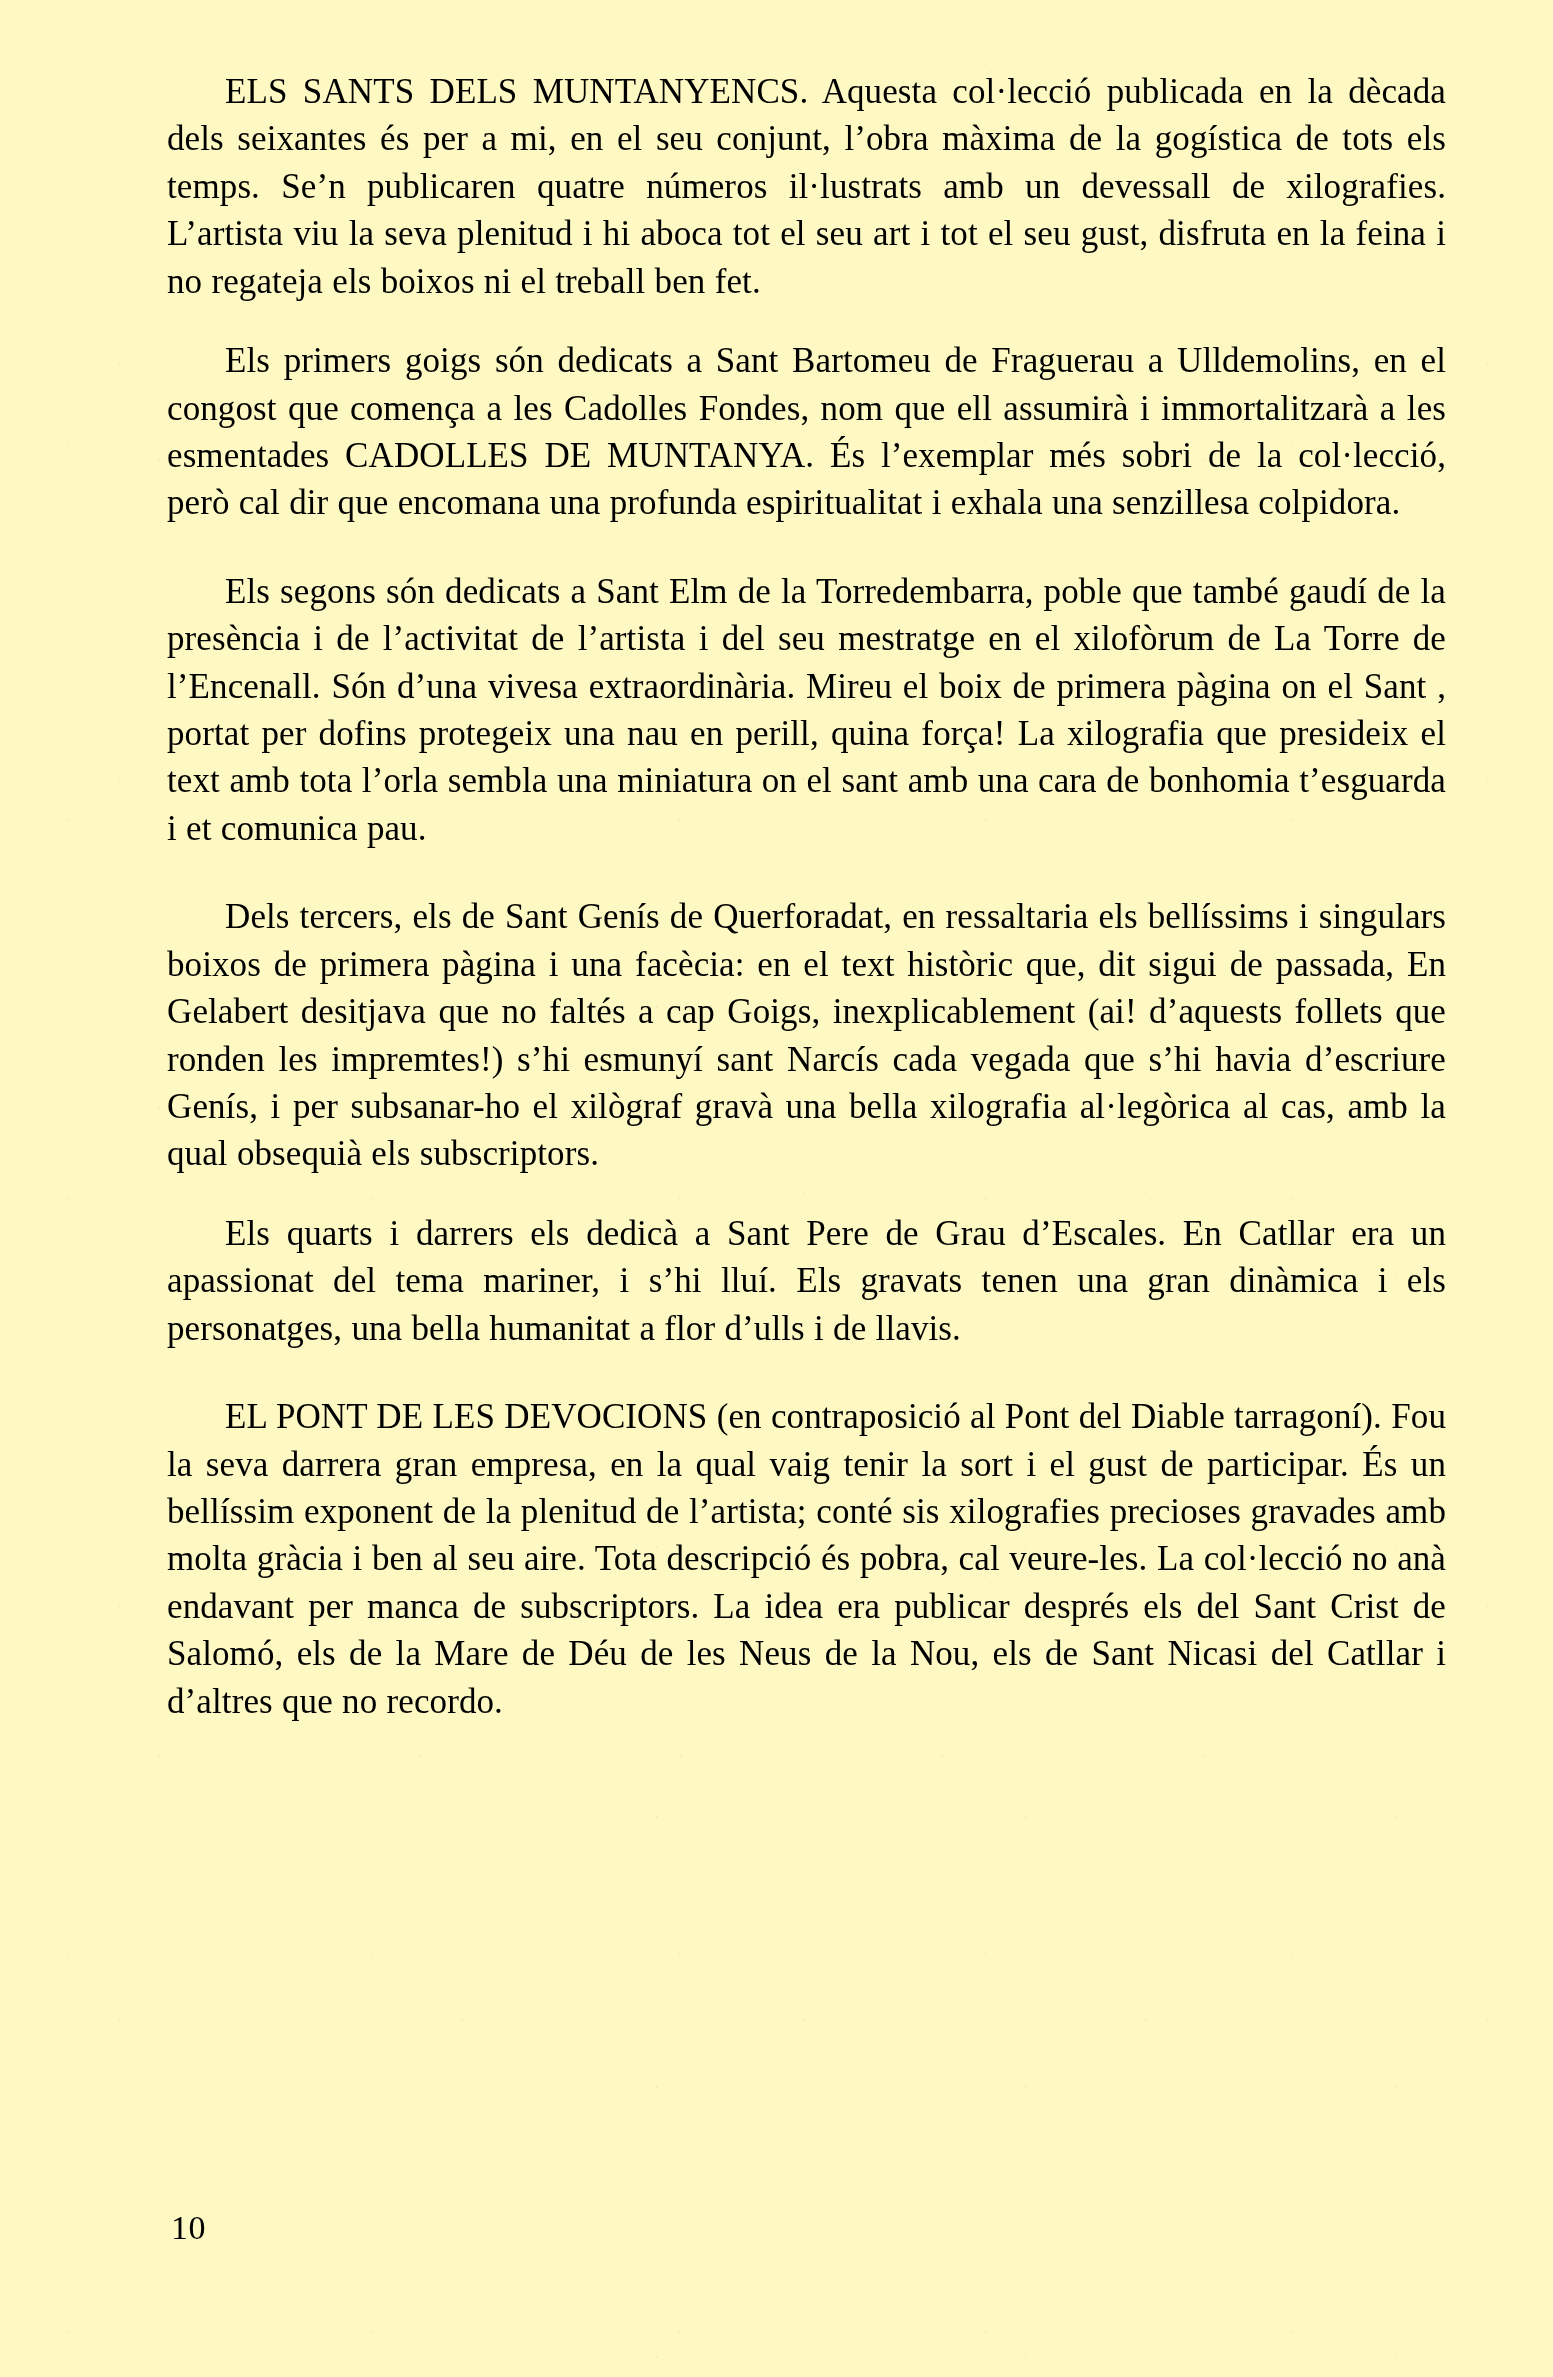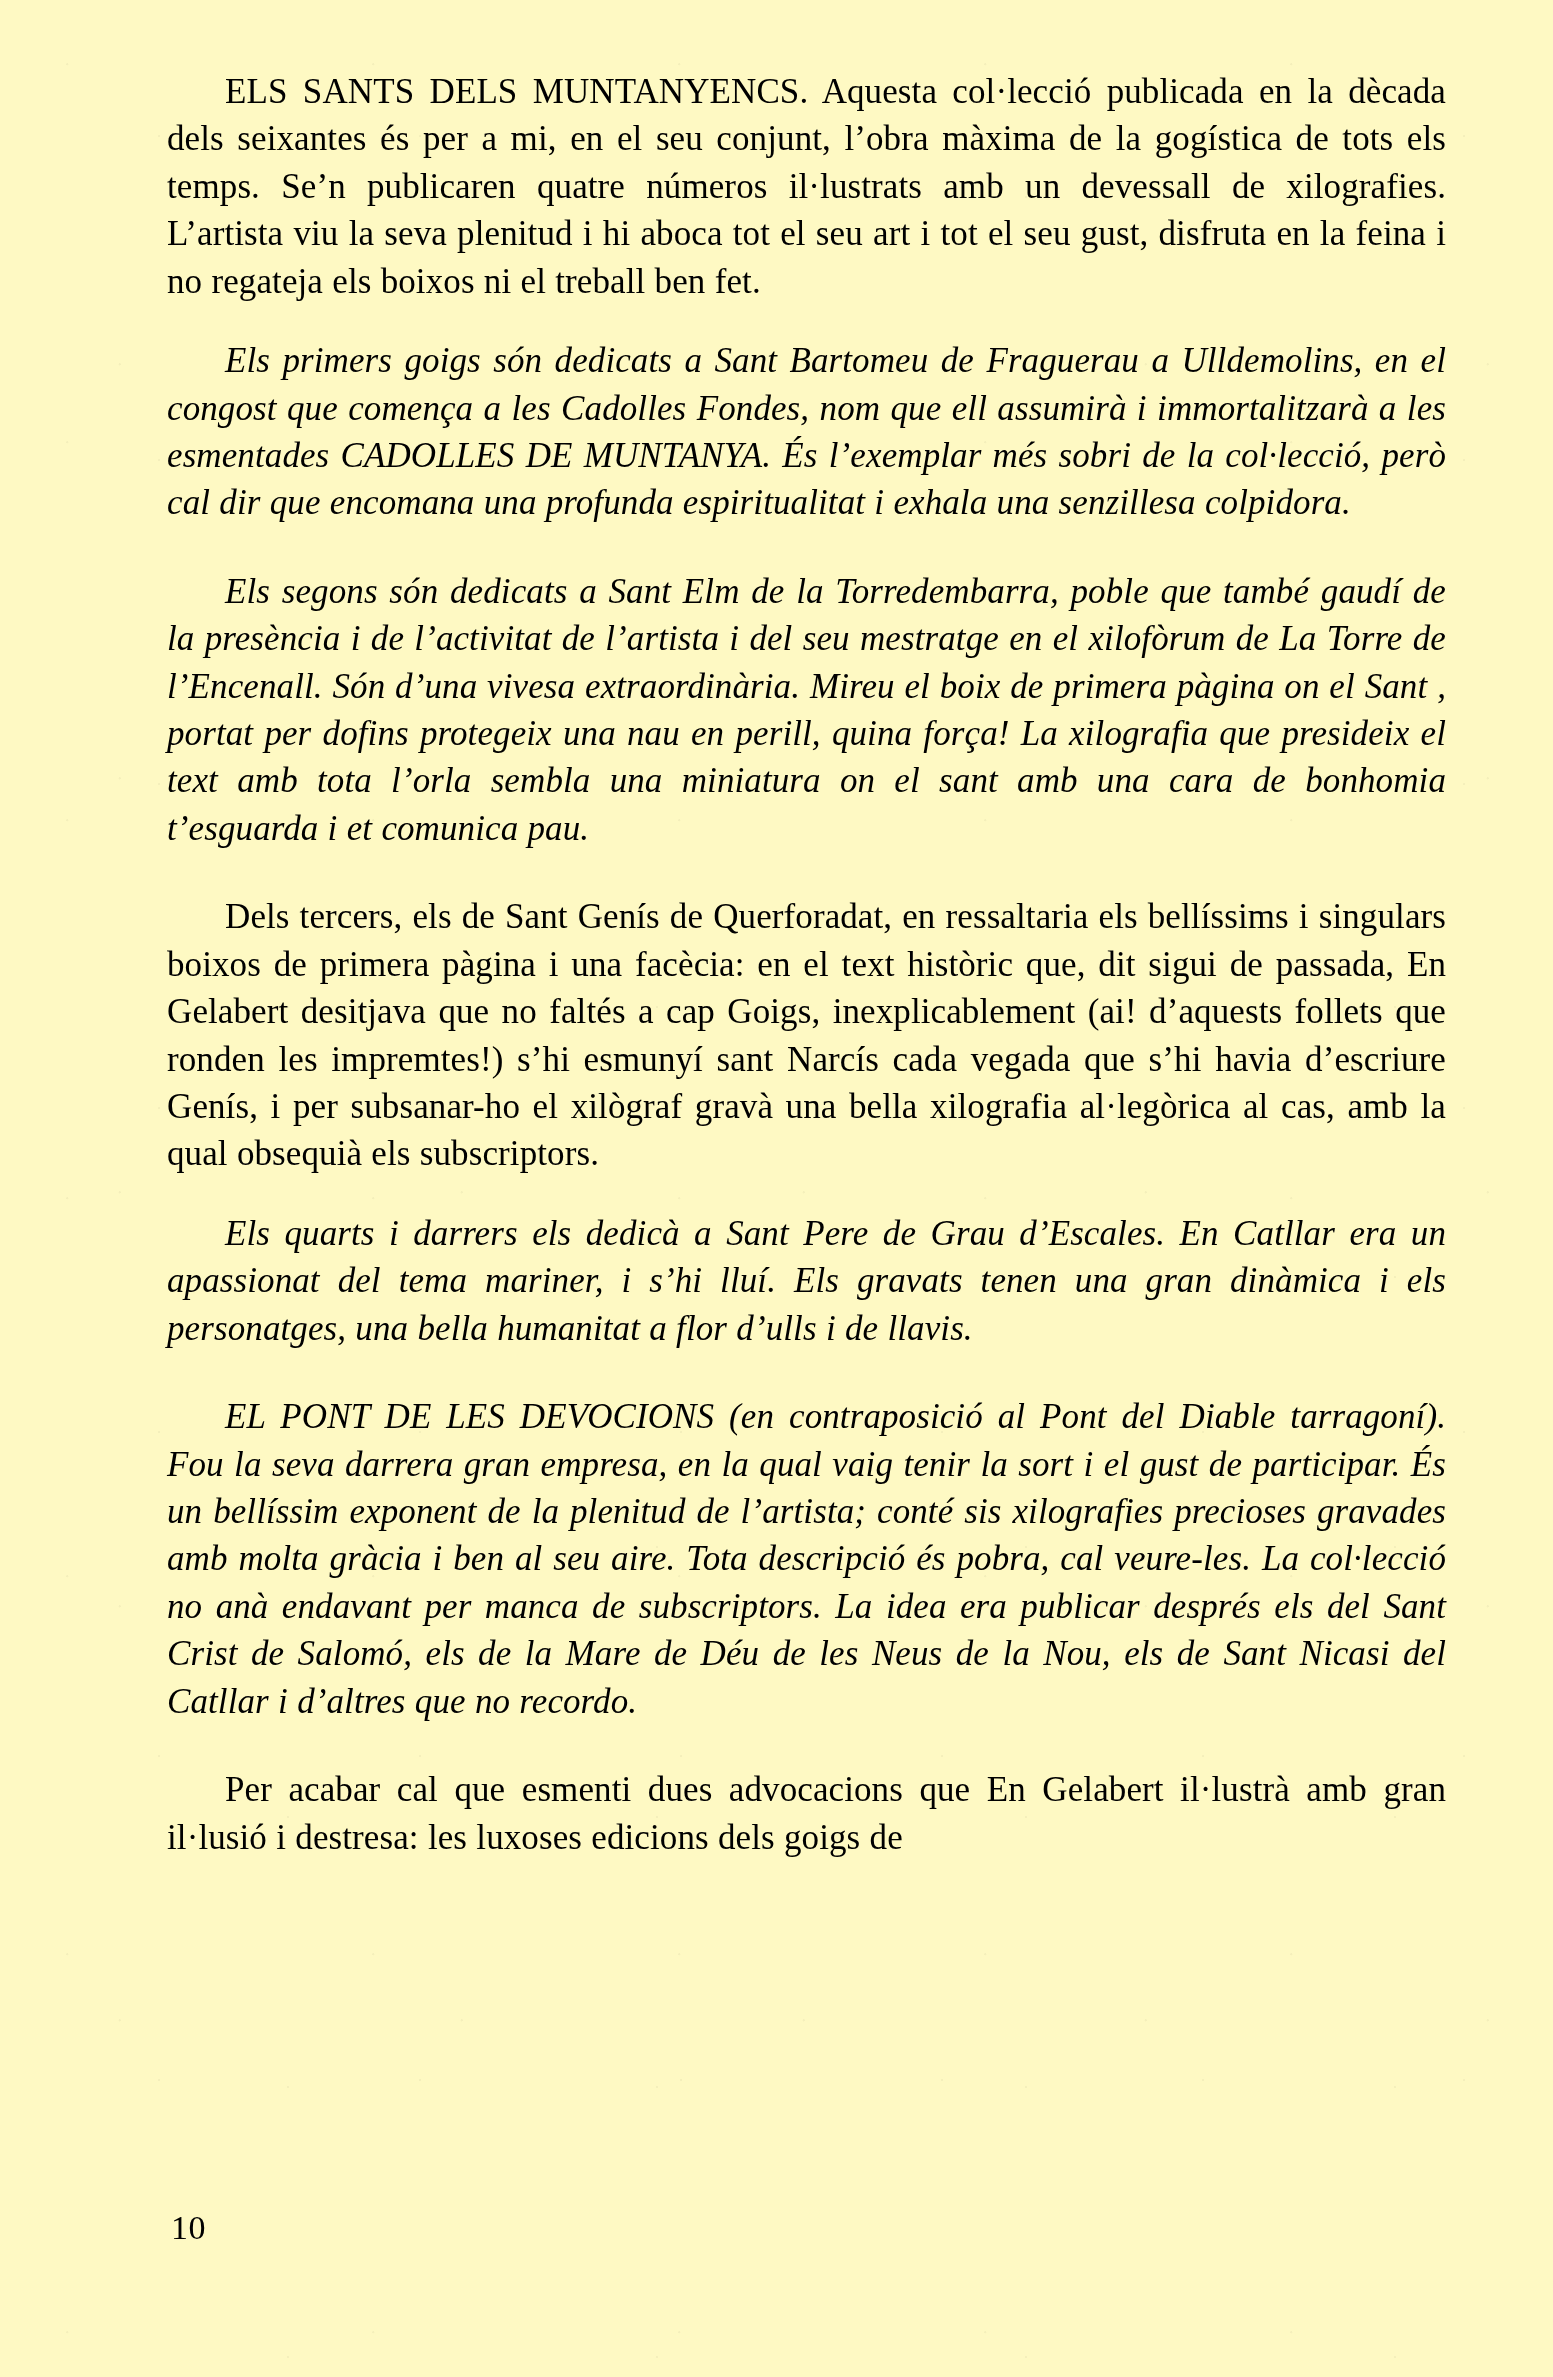--- a/index.html
+++ b/index.html
@@ -35,21 +35,20 @@
     text-indent: 58px;
     letter-spacing: 0.1px;
     word-spacing: 0.4px;
     -webkit-font-smoothing: none;
   }
   .para.tight-top {
     margin-top: 0;
   }
   .para-gap-lg {
     margin-bottom: 41px;
-    font-style: italic;
   }
   .folio {
     position: absolute;
     left: 171px;
     top: 2196px;
     font-size: 34px;
     line-height: 1;
     letter-spacing: 0.5px;
     margin-top: 15px;
   }
@@ -79,21 +78,20 @@
     <p class="para para-gap-lg">Els primers goigs són dedicats a Sant Bartomeu de Fraguerau a Ulldemolins, en el congost que comença a les Cadolles Fondes, nom que ell assumirà i immortalitzarà a les esmentades CADOLLES DE MUNTANYA. És l’exemplar més sobri de la col·lecció, però cal dir que encomana una profunda espiritualitat i exhala una senzillesa colpidora.</p>
 
     <p class="para para-gap-lg">Els segons són dedicats a Sant Elm de la Torredembarra, poble que també gaudí de la presència i de l’activitat de l’artista i del seu mestratge en el xilofòrum de La Torre de l’Encenall. Són d’una vivesa extraordinària. Mireu el boix de primera pàgina on el Sant , portat per dofins protegeix una nau en perill, quina força!  La xilografia que presideix el text amb tota l’orla sembla una miniatura on el sant amb una cara de bonhomia t’esguarda i et comunica pau.</p>
 
     <p class="para">Dels tercers, els de Sant Genís de Querforadat, en ressaltaria els bellíssims i singulars boixos de primera pàgina i una facècia: en el text històric que, dit sigui de passada, En Gelabert desitjava que no faltés a cap Goigs, inexplicablement (ai! d’aquests follets que ronden les impremtes!) s’hi esmunyí sant Narcís cada vegada que s’hi havia d’escriure Genís, i per subsanar-ho el xilògraf gravà una bella xilografia al·legòrica al cas, amb la qual obsequià els subscriptors.</p>
 
     <p class="para para-gap-lg">Els quarts i darrers els dedicà a Sant Pere de Grau d’Escales. En Catllar era un apassionat del tema mariner, i s’hi lluí. Els gravats tenen una gran dinàmica i els personatges, una bella humanitat a flor d’ulls i de llavis.</p>
 
     <p class="para para-gap-lg">EL PONT DE LES DEVOCIONS (en contraposició al Pont del Diable tarragoní). Fou la seva darrera gran empresa, en la qual vaig tenir la sort i el gust de participar. És un bellíssim exponent de la plenitud de l’artista; conté sis xilografies precioses gravades amb molta gràcia i ben al seu aire. Tota descripció és pobra, cal veure-les. La col·lecció no anà endavant per manca de subscriptors. La idea era publicar després els del Sant Crist de Salomó, els de la Mare de Déu de les Neus de la Nou, els  de Sant Nicasi del Catllar i d’altres que no recordo.</p>
 
-    <p class="para">Per acabar cal que esmenti dues advocacions que En Gelabert il·lustrà amb gran il·lusió i destresa: les luxoses edicions dels goigs de</p>
 
   </div>
 
   <div class="folio">10</div>
 
   <div class="scan-noise"></div>
 
 </div>
 
 

